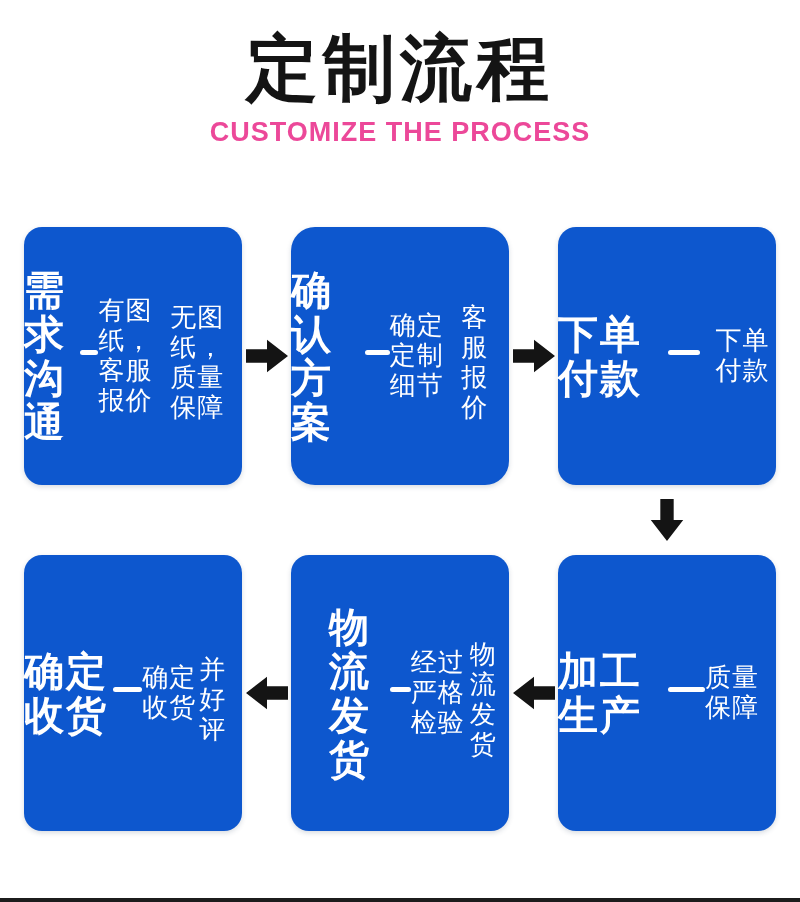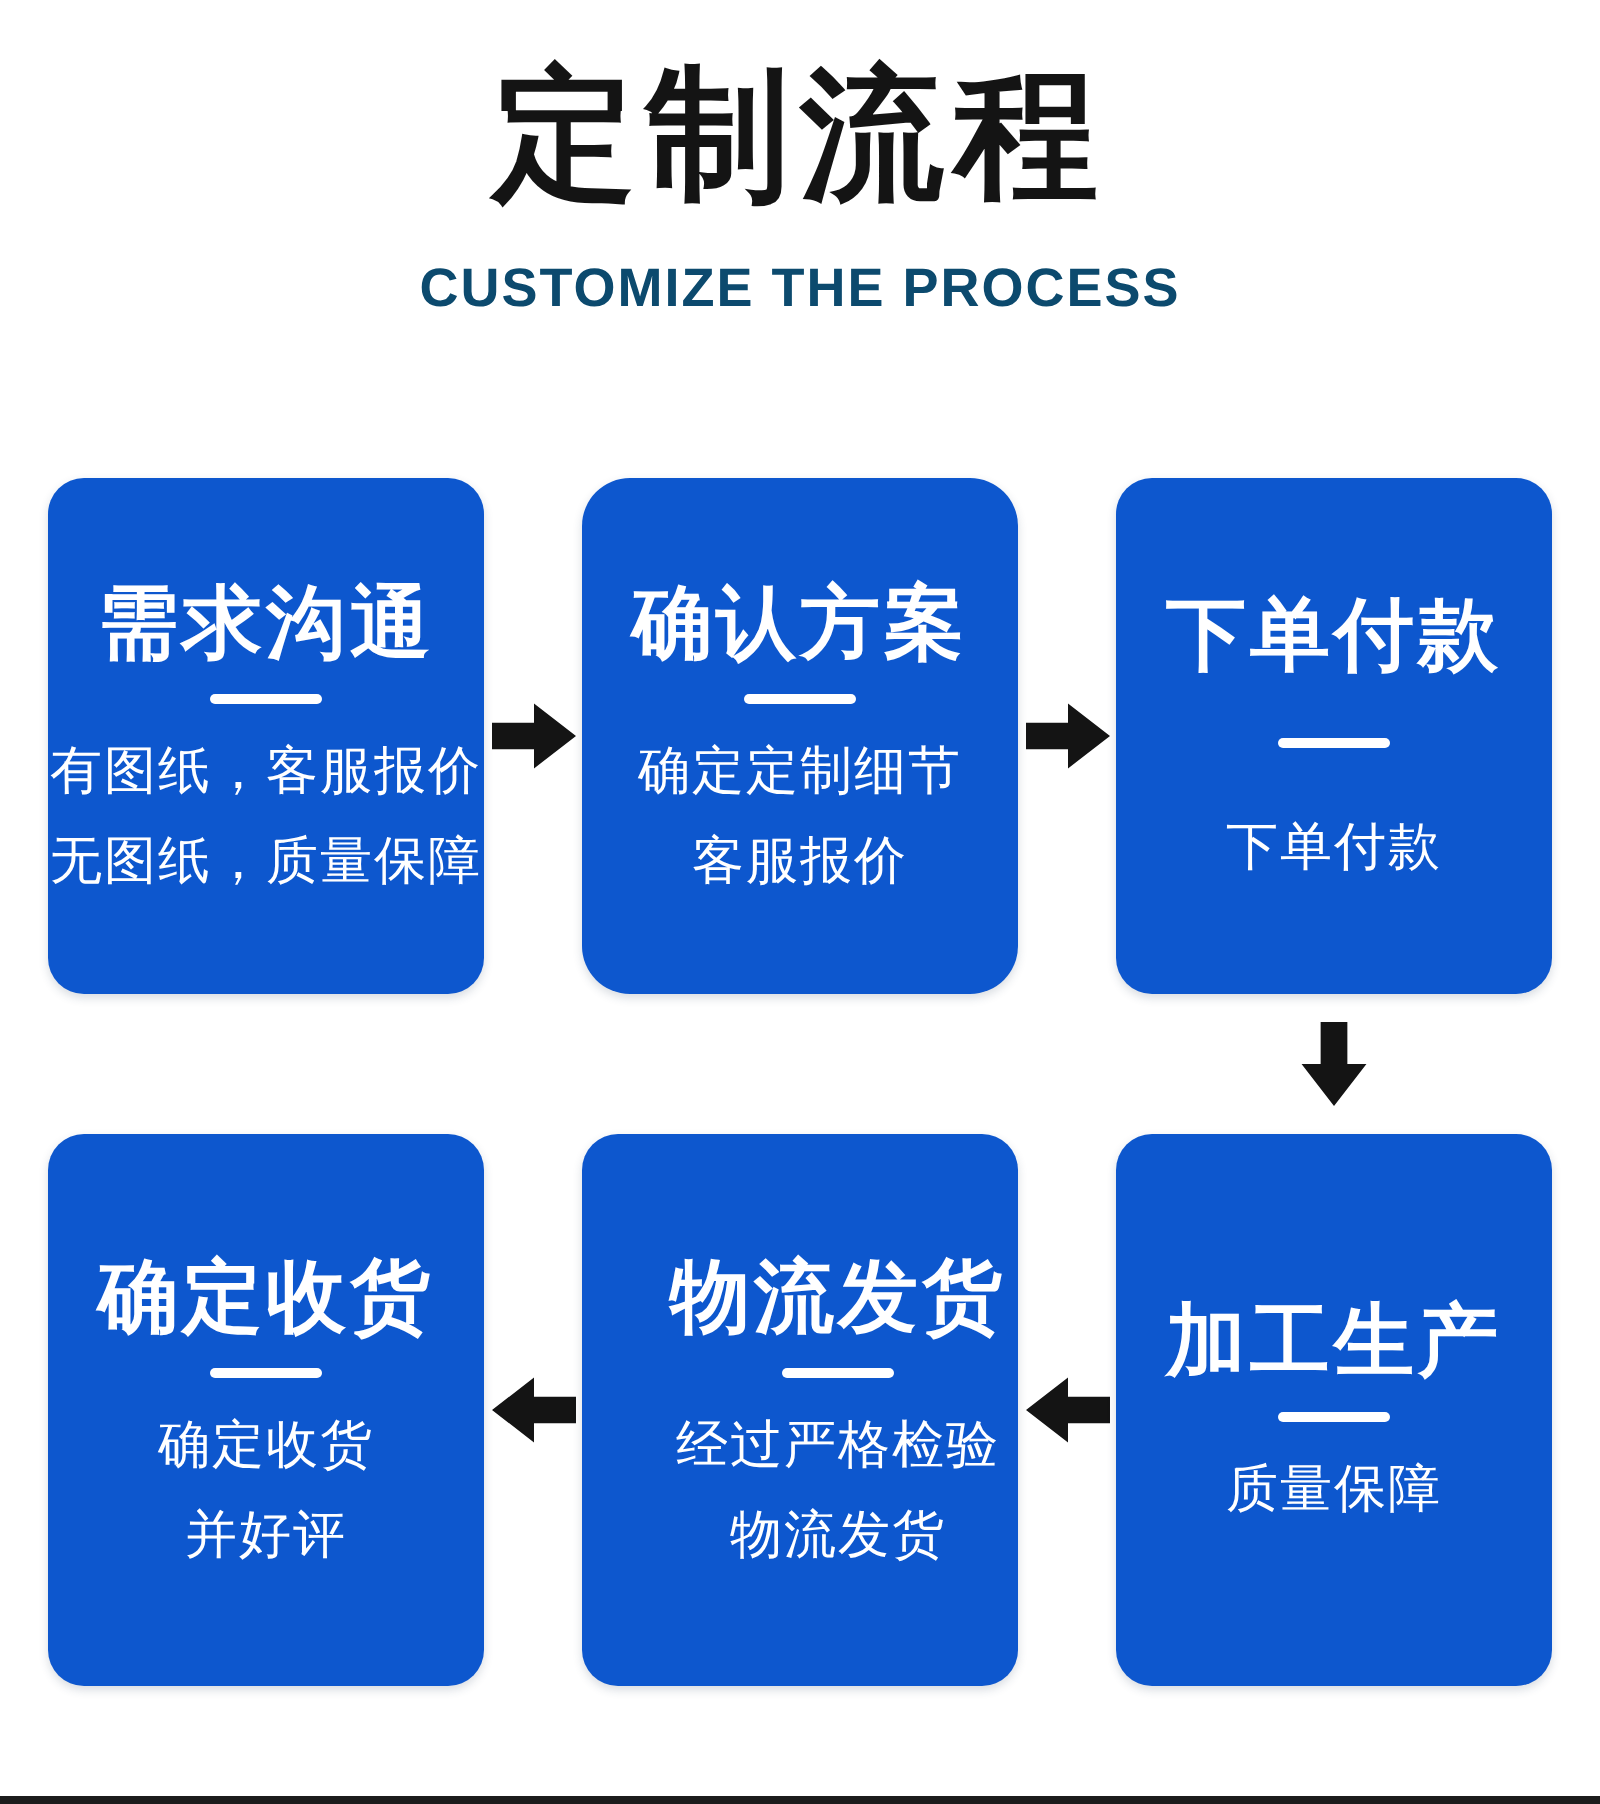--- a/index.html
+++ b/index.html
@@ -13,47 +13,46 @@
   }
   .header { text-align: center; padding-top: 30px; }
   .page-title {
     font-size: 72px;
     font-weight: 900;
     color: #141414;
     letter-spacing: 5px;
     line-height: 1.08;
   }
   .page-subtitle {
-    margin-top: 21px;
+    margin-top: 9px;
     font-size: 27px;
     font-weight: 600;
-    color: #0c4a6e;
+    color: #ec4899;
     letter-spacing: 1px;
   }
   .flow {
     margin-top: 79px;
     padding: 0 24px;
     display: grid;
     grid-template-columns: 218px 1fr 218px 1fr 218px;
     grid-template-rows: 258px 70px 276px;
     align-items: center;
     justify-items: center;
   }
   .box {
     width: 100%;
     height: 100%;
     background: var(--box-blue, #0d57ce);
     border-radius: 18px;
     box-shadow: 0 2px 5px rgba(40, 60, 90, 0.18);
     color: #ffffff;
     display: flex;
-    flex-direction: column;
+    flex-direction: row;
     align-items: center;
     justify-content: center;
-    text-align: center;
   }
   .box-title {
     font-size: 40px;
     font-weight: 800;
     letter-spacing: 2px;
     line-height: 1.1;
   }
   .divider {
     width: 56px;
     height: 5px;

